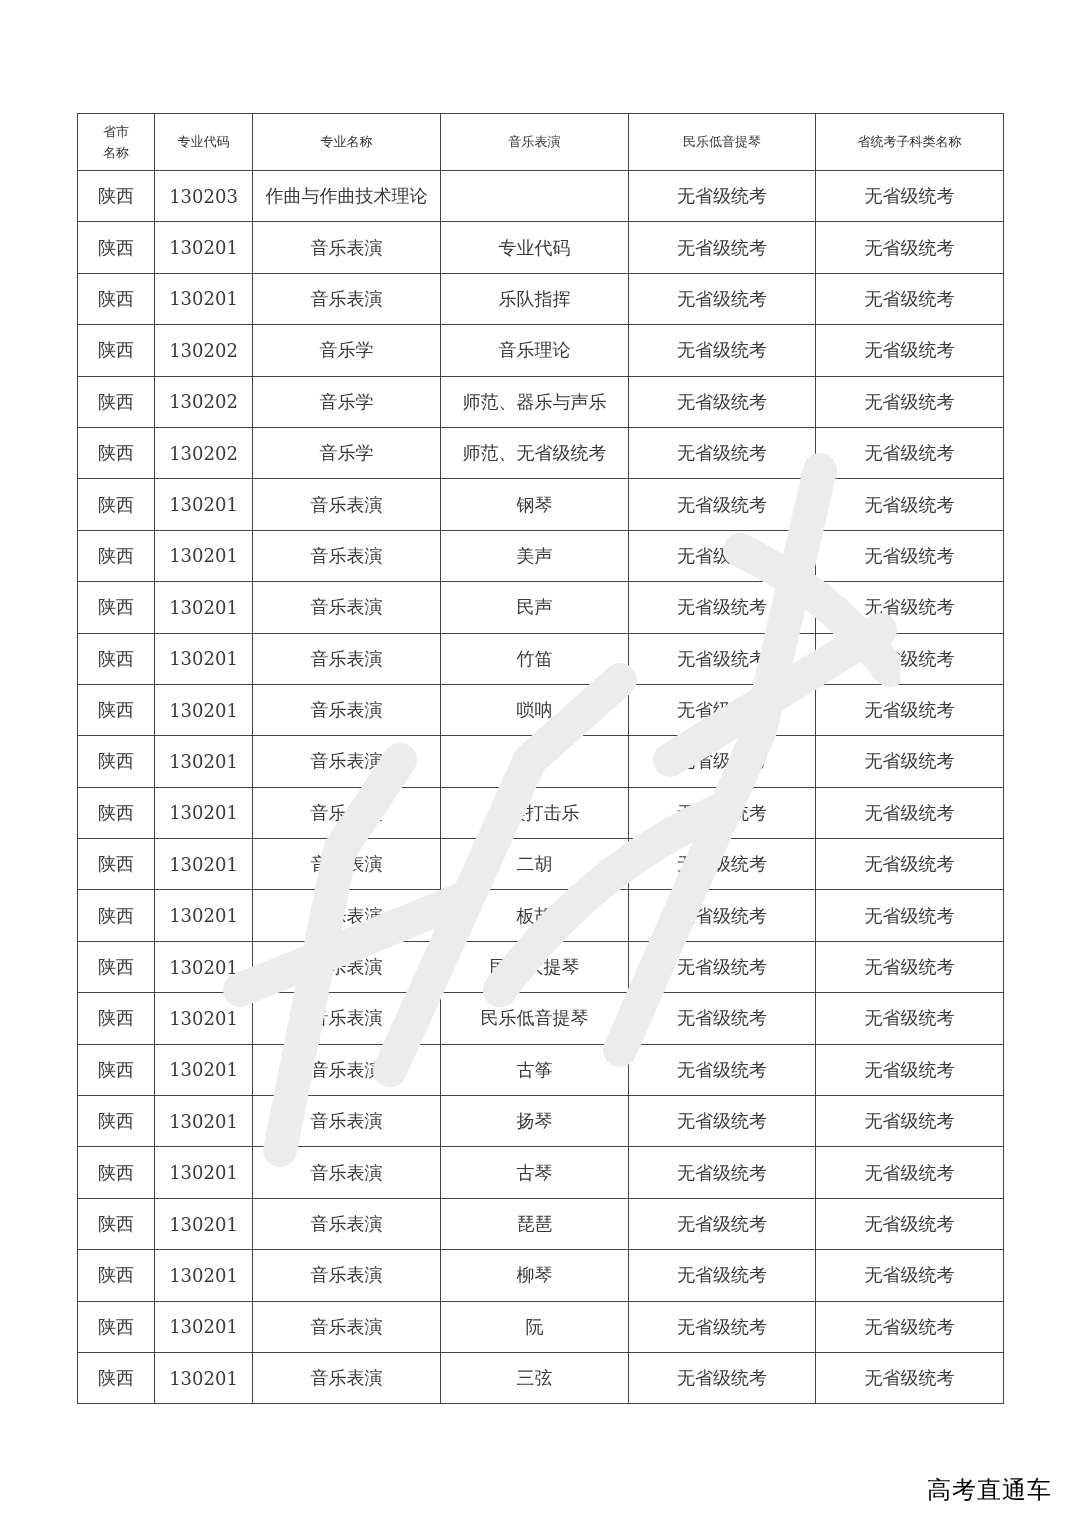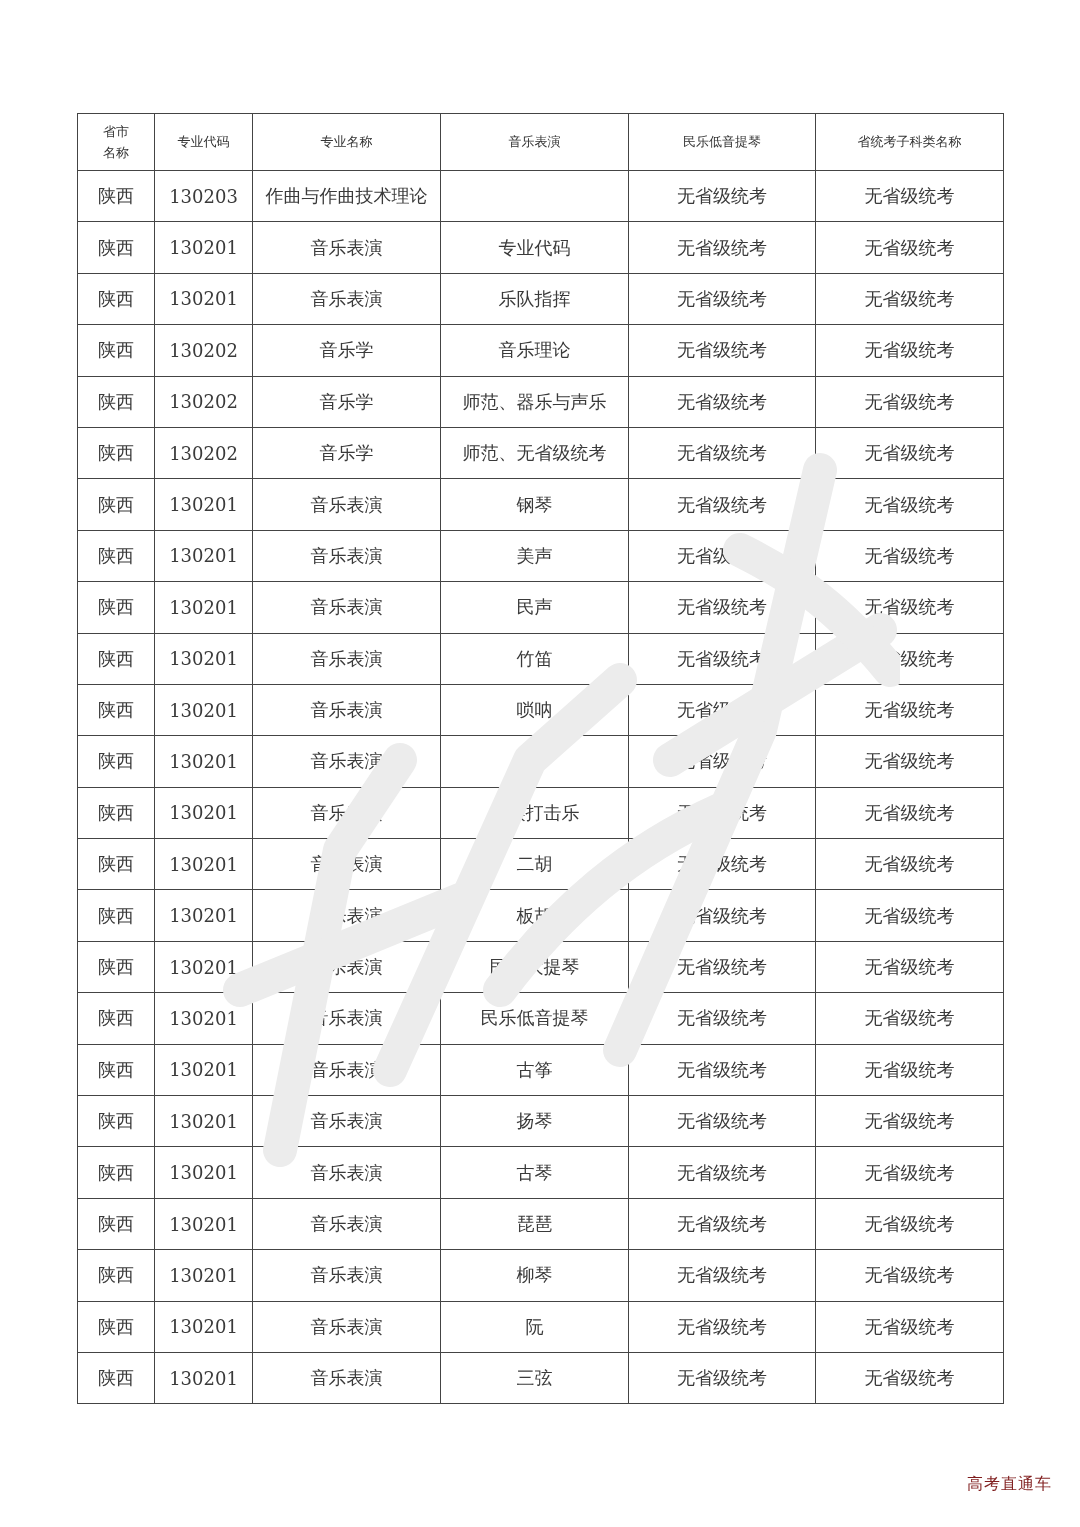--- a/index.html
+++ b/index.html
@@ -4,21 +4,21 @@
 <style>
   html, body { margin:0; padding:0; background:#ffffff; }
   body { width:1080px; height:1527px; position:relative; overflow:hidden;
          font-family: "DejaVu Serif", "Liberation Serif", serif; color:#333; }
   .watermark { position:absolute; left:200px; top:430px; width:700px; height:760px; pointer-events:none; z-index:2; }
   table.doc { position:absolute; left:77px; top:113px; border-collapse:collapse; table-layout:fixed; z-index:1; }
   table.doc th, table.doc td { border:1.5px solid #444; text-align:center; vertical-align:middle; padding:0; }
   table.doc th { height:56px; font-family:"DejaVu Sans", "Liberation Sans", sans-serif; font-weight:normal; font-size:13px; color:#333; line-height:22px; }
   table.doc td { height:50.4px; font-size:18px; color:#3a3a3a; }
   table.doc th.prov { font-size:13px; line-height:21px; }
-  .footer { position:absolute; right:28px; top:1474px; font-family:Liberation Mono, monospace; font-size:16px; color:#7f1d1d; letter-spacing:1px; }
+  .footer { position:absolute; right:28px; top:1474px; font-family:Liberation Mono, monospace; font-size:24px; color:#000000; letter-spacing:1px; }
 </style>
 </head>
 <body>
 
 <svg class="watermark" viewBox="0 0 700 760">
   <g fill="none" stroke="#ececec" stroke-width="34" stroke-linecap="round" stroke-linejoin="round">
     <path d="M80 720 L140 420 L200 330"></path>
     <path d="M40 560 L260 470"></path>
     <path d="M190 640 L330 330 L420 250"></path>
     <path d="M300 560 C360 480 430 420 520 380"></path>

